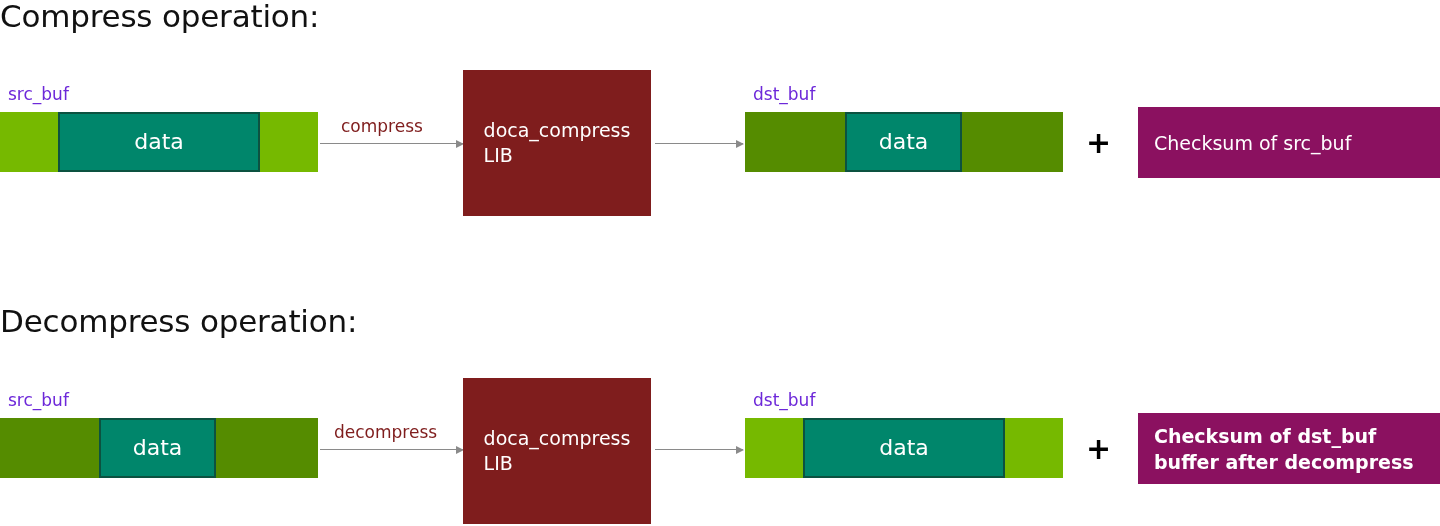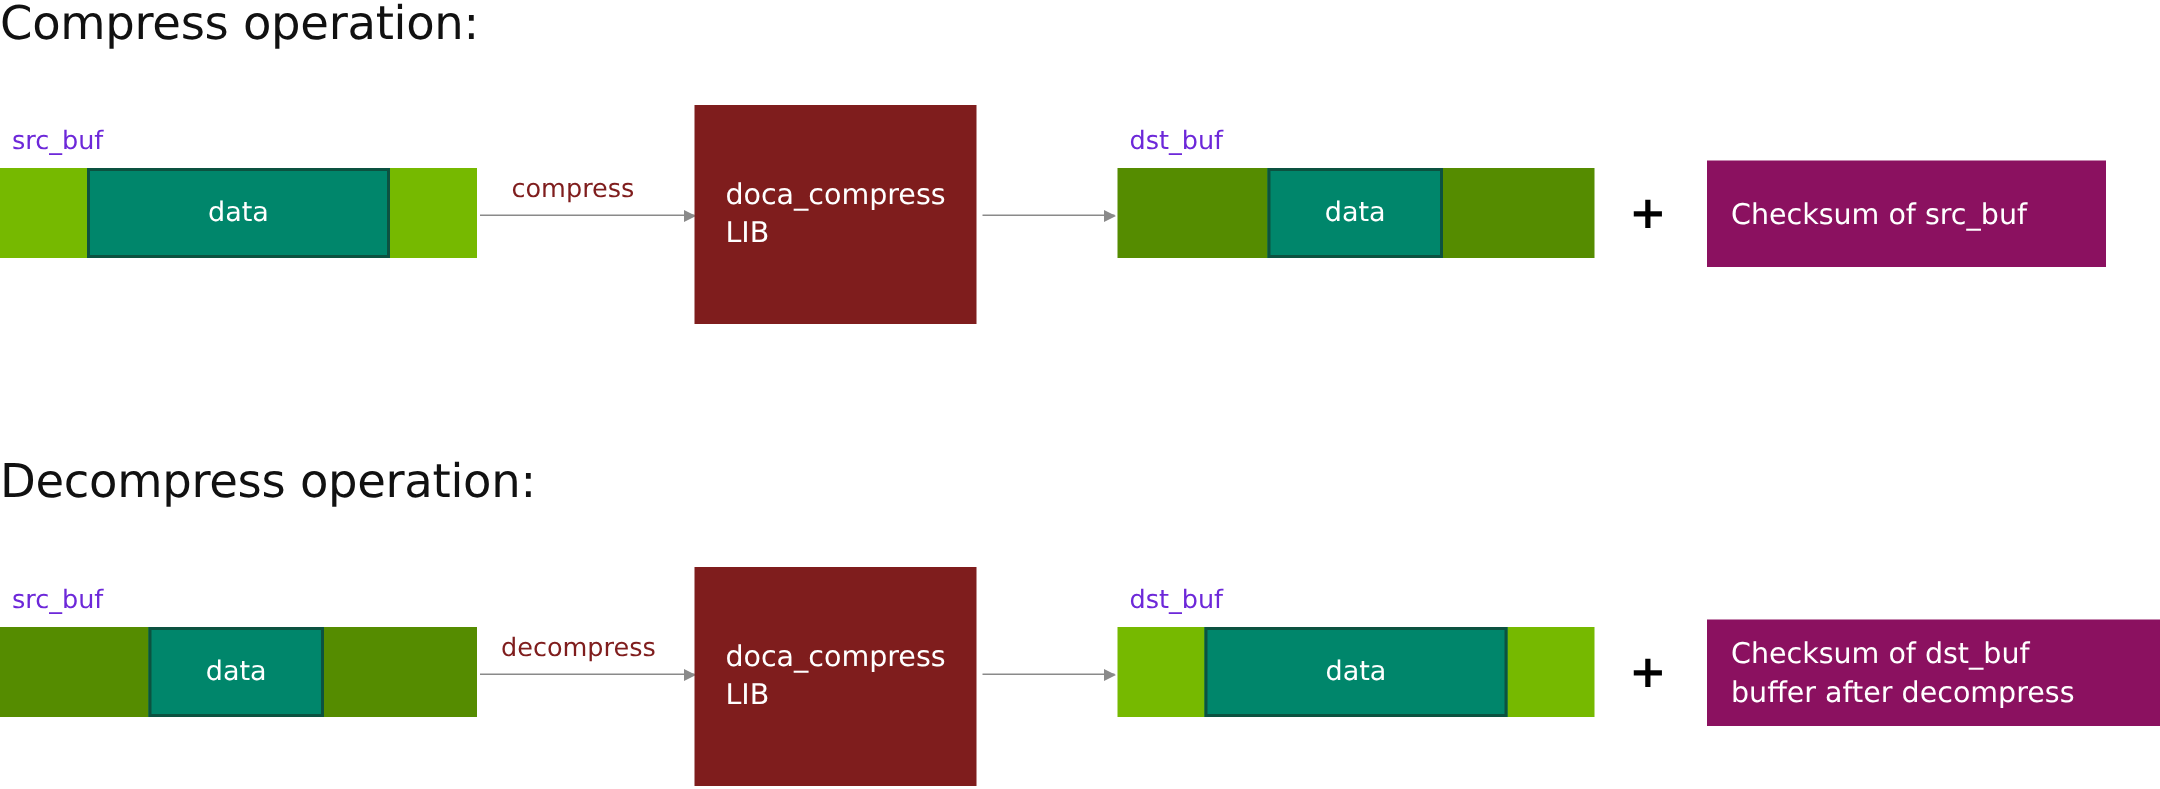--- a/index.html
+++ b/index.html
@@ -57,21 +57,21 @@
     position: absolute;
     box-sizing: border-box;
     background: #00866b;
     border: 2px solid #0c5240;
     display: flex;
     align-items: center;
     justify-content: center;
   }
   .data-block span {
     color: #ffffff;
-    font-size: 18px;
+    font-size: 22px;
     line-height: 20px;
   }
 
   
   .lib-box {
     position: absolute;
     box-sizing: border-box;
     background: #7f1d1d;
     display: flex;
     align-items: center;
@@ -163,21 +163,21 @@
   <div class="buf-label" style="left:753px; top:84px;">dst_buf</div>
 
   <div class="band green-dark" style="left:745px; top:112px; width:318px; height:60px;"></div>
 
   <div class="data-block" style="left:845px; top:112px; width:117px; height:60px;">
     <span>data</span>
   </div>
 
   <div class="plus" style="left:1086px; top:128px;">+</div>
 
-  <div class="checksum-box" style="left:1138px; top:107px; width:266px; height:71px;">
+  <div class="checksum-box" style="left:1138px; top:107px; width:302px; height:71px;">
     <span>Checksum of src_buf</span>
   </div>
 
   <div class="section-title" style="left:0px; top:303px;">Decompress operation:</div>
 
   <div class="buf-label" style="left:8px; top:390px;">src_buf</div>
 
   <div class="band green-dark" style="left:0px; top:418px; width:318px; height:60px;"></div>
 
   <div class="data-block" style="left:99px; top:418px; width:117px; height:60px;">
@@ -198,18 +198,18 @@
   <div class="buf-label" style="left:753px; top:390px;">dst_buf</div>
 
   <div class="band green-bright" style="left:745px; top:418px; width:318px; height:60px;"></div>
 
   <div class="data-block" style="left:803px; top:418px; width:202px; height:60px;">
     <span>data</span>
   </div>
 
   <div class="plus" style="left:1086px; top:434px;">+</div>
 
-  <div class="checksum-box" style="left:1138px; top:413px; width:302px; height:71px;">
+  <div class="checksum-box" style="left:1138px; top:413px; width:302px; height:71px;font-weight:bold;">
     <span>Checksum of dst_buf
 buffer after decompress</span>
   </div>
 
 </div>
 
 </body></html>

